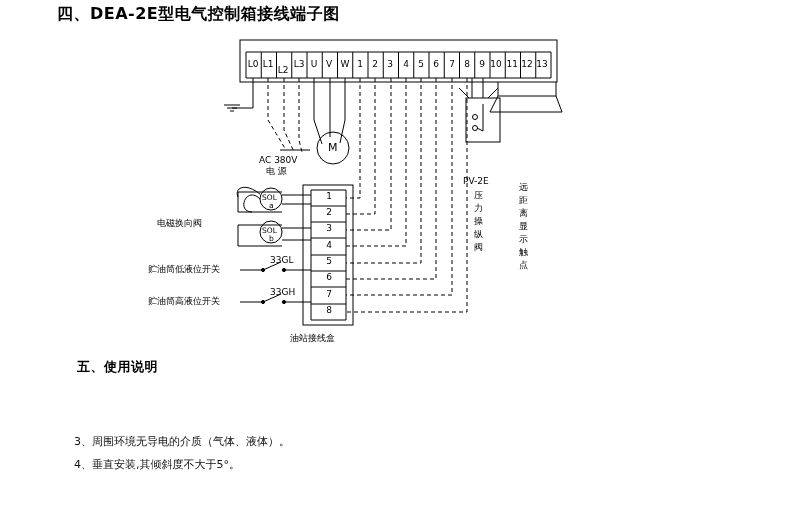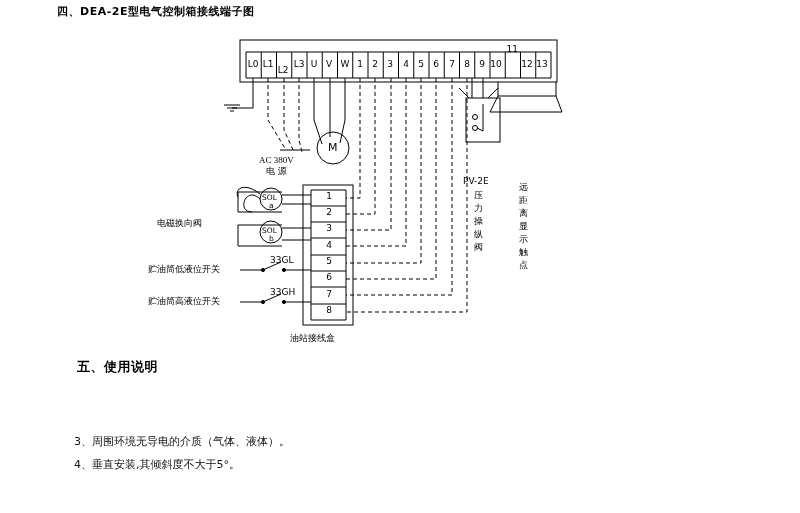--- a/index.html
+++ b/index.html
@@ -9,21 +9,21 @@
     font-family:"DejaVu Sans","Liberation Sans",sans-serif;
     color:#000;
     position:relative;
     overflow:hidden;
   }
   .page{position:relative;width:800px;height:513px;}
 
   .heading{
     position:absolute;
     font-weight:bold;
-    font-size:11px;
+    font-size:16px;
     letter-spacing:0.5px;
     white-space:nowrap;
   }
   #h-title{left:57px;top:4px;}
   #h-usage{left:57px;top:358px;font-size:13px;margin-left:20px;}
 
   .usage-line{
     position:absolute;
     font-size:11px;
     color:#111;
@@ -188,26 +188,26 @@
   <div class="lbl-v" style="left:354px;top:59px;">1</div>
   <div class="lbl-v" style="left:369px;top:59px;">2</div>
   <div class="lbl-v" style="left:384px;top:59px;">3</div>
   <div class="lbl-v" style="left:400px;top:59px;">4</div>
   <div class="lbl-v" style="left:415px;top:59px;">5</div>
   <div class="lbl-v" style="left:430px;top:59px;">6</div>
   <div class="lbl-v" style="left:446px;top:59px;">7</div>
   <div class="lbl-v" style="left:461px;top:59px;">8</div>
   <div class="lbl-v" style="left:476px;top:59px;">9</div>
   <div class="lbl-v" style="left:490px;top:59px;">10</div>
-  <div class="lbl-v" style="left:506px;top:44px;text-align:right;">11</div>
+  <div class="lbl-v" style="left:506px;top:59px;text-align:right;">11</div>
   <div class="lbl-v" style="left:521px;top:59px;">12</div>
   <div class="lbl-v" style="left:536px;top:59px;">13</div>
 
   <div class="lbl" style="left:328px;top:142px;font-size:11px;">M</div>
-  <div class="lbl" style="left:259px;top:155px;font-family:Liberation Serif, serif;">AC 380V</div>
+  <div class="lbl" style="left:259px;top:155px;">AC 380V</div>
   <div class="lbl" style="left:266px;top:166px;">电 源</div>
 
   <div class="lbl" style="left:262px;top:192px;font-size:7.5px;">SOL</div>
   <div class="lbl" style="left:269px;top:200px;font-size:7.5px;">a</div>
   <div class="lbl" style="left:262px;top:225px;font-size:7.5px;">SOL</div>
   <div class="lbl" style="left:269px;top:233px;font-size:7.5px;">b</div>
 
   <div class="lbl" style="left:157px;top:218px;">电磁换向阀</div>
   <div class="lbl" style="left:270px;top:255px;">33GL</div>
   <div class="lbl" style="left:148px;top:264px;">贮油筒低液位开关</div>

